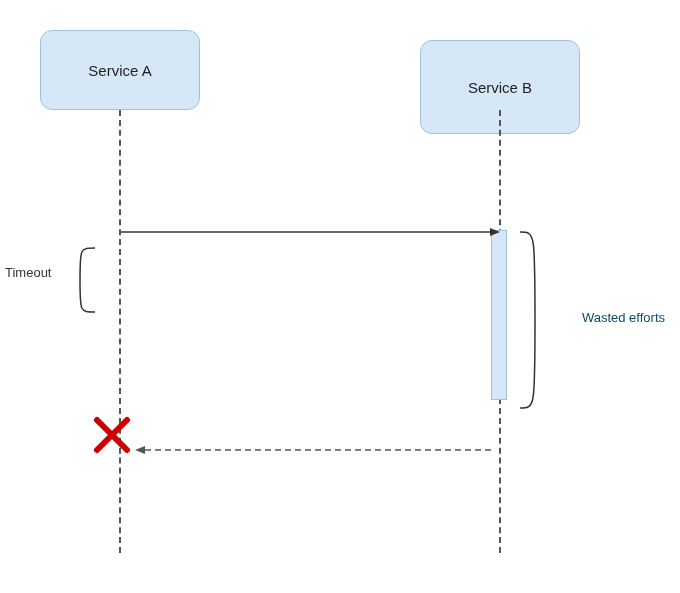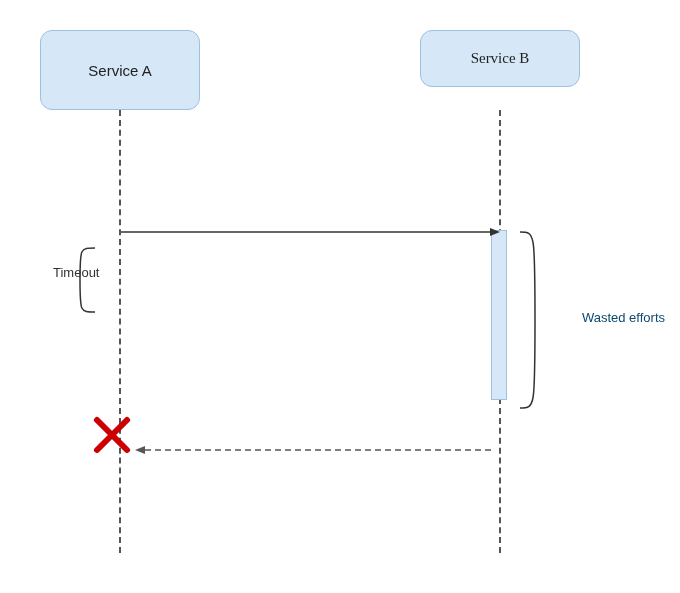--- a/index.html
+++ b/index.html
@@ -35,24 +35,23 @@
 
     #service-a {
       left: 40px;
       top: 30px;
       width: 160px;
       height: 80px;
     }
 
     #service-b {
       left: 420px;
-      top: 30px;
+      top: 40px;
       width: 160px;
-      height: 57px;
-      font-family: Liberation Serif, serif;
+      height: 94px;
     }
 
     
     .lifeline {
       position: absolute;
       border-left: 2px dashed #555;
       top: 110px;
       bottom: 40px;
     }
 
@@ -88,21 +87,20 @@
     
     .timeout-label {
       position: absolute;
       left: 5px;
       top: 265px;
       font-size: 13px;
       color: #333;
       display: flex;
       align-items: flex-end;
       gap: 4px;
-      margin-left: 48px;
     }
 
     
     .wasted-label {
       position: absolute;
       right: 15px;
       top: 310px;
       font-size: 13px;
       color: #0c4a6e;
       display: flex;

